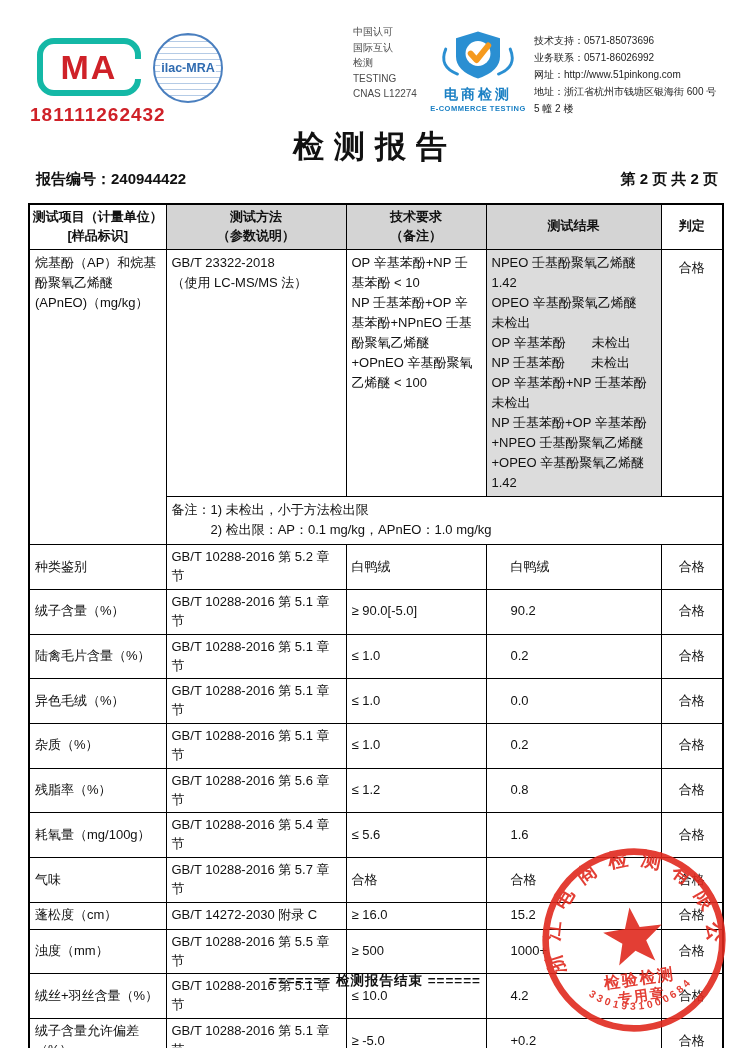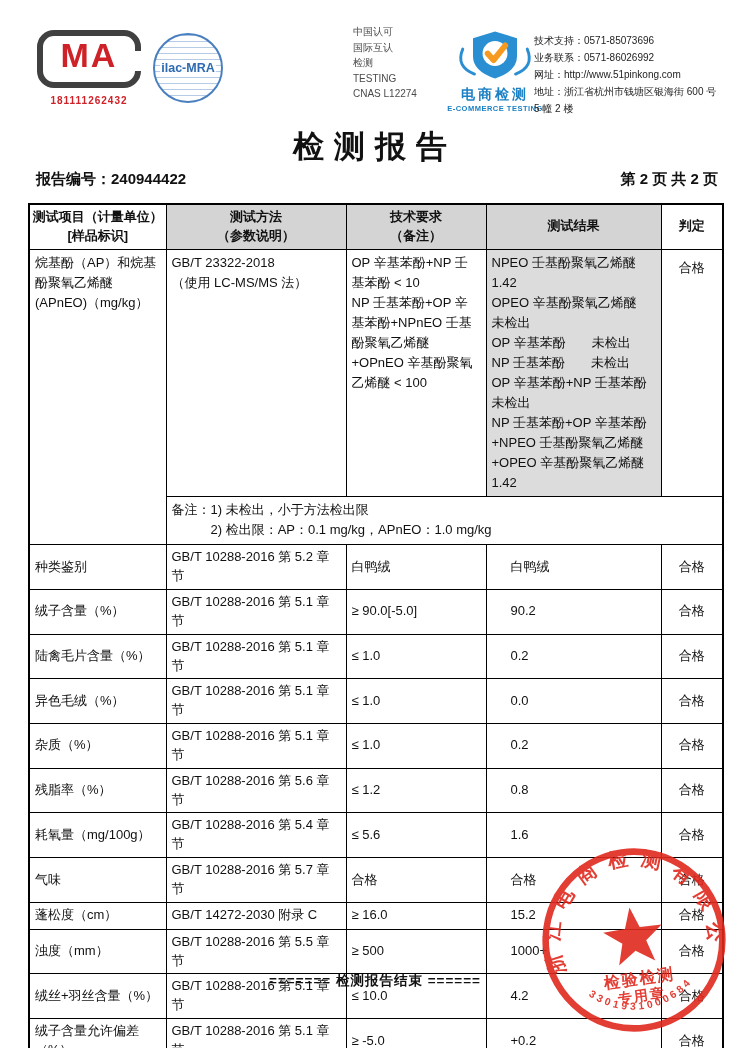--- a/index.html
+++ b/index.html
@@ -1,37 +1,37 @@
 <!DOCTYPE html>
 <html><head>
 <meta charset="utf-8">
 <style>
   * { margin:0; padding:0; box-sizing:border-box; }
   body { background:#fff; font-family:"Liberation Sans", sans-serif; }
   .page { position:relative; width:750px; height:1048px; background:#fff; overflow:hidden; color:#111; }
 
   
   .cma { position:absolute; left:30px; top:30px; width:118px; text-align:center; }
-  .cma-box { width:104px; height:58px; margin:0 auto; border:6px solid #404040; border-radius:17px;
-             position:relative; display:flex; align-items:flex-start; justify-content:center; }
+  .cma-box { width:104px; height:58px; margin:8px auto; border:6px solid #14b8a6; border-radius:17px;
+             position:relative; display:flex; align-items:center; justify-content:center; }
   .cma-box::after { content:""; position:absolute; right:-6px; top:15px; width:6px; height:20px; background:#fff; }
   .cma-letters { font-size:34px; font-weight:900; color:#cf2128; letter-spacing:2px; }
-  .cma-num { margin-top:7px; color:#cf2128; font-weight:bold; font-size:10px; letter-spacing:1px; }
+  .cma-num { margin-top:7px; color:#cf2128; font-weight:bold; font-size:19px; letter-spacing:1px; }
 
   .ilac { position:absolute; left:153px; top:33px; width:70px; height:70px; border-radius:50%;
           border:2px solid #4a7fbf; display:flex; align-items:center; justify-content:center;
           background:repeating-linear-gradient(to bottom, rgba(90,140,200,.45) 0 1px, transparent 1px 6px); }
   .ilac-label { background:rgba(255,255,255,.85); color:#2f6bb0; font-weight:bold; font-size:12.5px; padding:0 1px; }
 
   .cnas { position:absolute; left:245px; top:42px; }
 
   .accred { position:absolute; left:353px; top:24px; font-size:10px; color:#4a4a4a;
             line-height:1.55; white-space:pre-line; }
 
-  .shield { position:absolute; left:440px; top:26px; width:110px; text-align:center; }
+  .shield { position:absolute; left:423px; top:26px; width:110px; text-align:center; }
   .ec-cn { color:#1b80c4; font-weight:bold; font-size:14px; letter-spacing:3px; margin-top:-2px; }
   .ec-en { color:#1b80c4; font-weight:bold; font-size:7.5px; letter-spacing:.5px; }
 
   .contact { position:absolute; left:534px; top:32px; width:206px; font-size:10px; color:#222;
              line-height:1.7; white-space:pre-line; }
 
   
   .title { position:absolute; top:126px; left:0; width:100%; text-align:center;
            font-size:31px; font-weight:bold; letter-spacing:10px; }
   .meta  { position:absolute; top:170px; left:36px; width:682px; display:flex;

